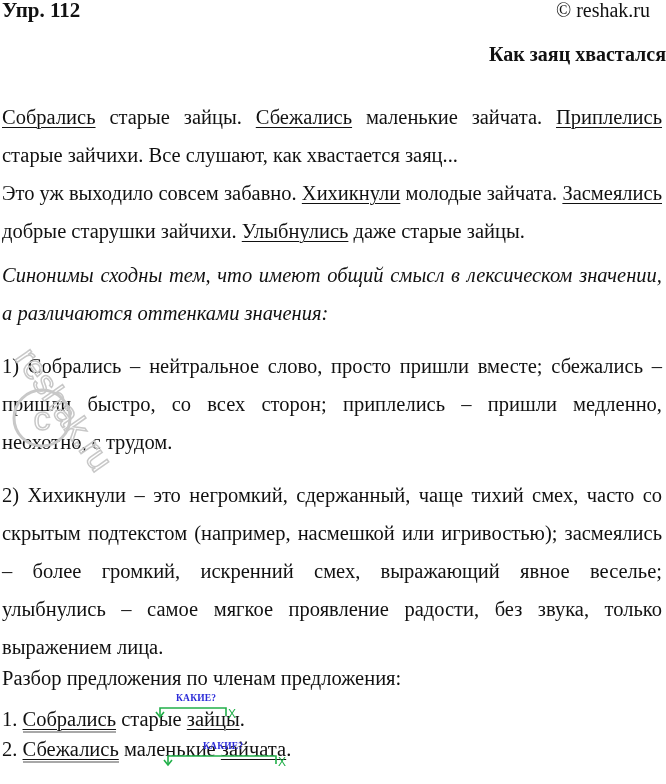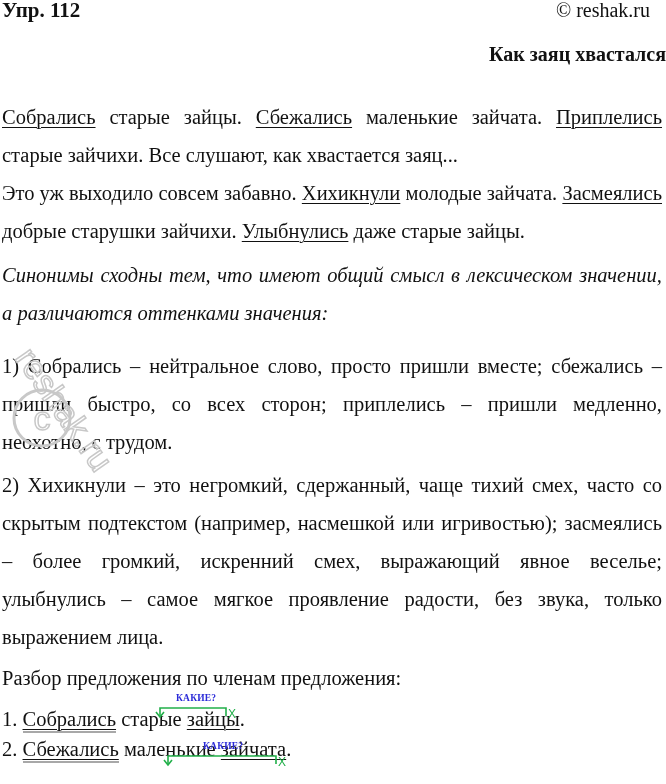--- a/index.html
+++ b/index.html
@@ -62,21 +62,21 @@
 <div class="para last-left" style="top:84px;margin-top:14px;">
   <span class="u">Собрались</span><span> старые зайцы. </span><span class="u">Сбежались</span><span> маленькие зайчата. </span><span class="u">Приплелись</span><span> старые зайчихи. Все слушают, как хвастается заяц...</span>
 </div>
 
 <div class="para last-left" style="top:174px;">
   <span>Это уж выходило совсем забавно. </span><span class="u">Хихикнули</span><span> молодые зайчата. </span><span class="u">Засмеялись</span><span> добрые старушки зайчихи. </span><span class="u">Улыбнулись</span><span> даже старые зайцы.</span>
 </div>
 
 <div class="para last-left" style="top:256px;font-style:italic;">Синонимы сходны тем, что имеют общий смысл в лексическом значении, а различаются оттенками значения:</div>
 <div class="para last-left" style="top:347px;">1) Собрались – нейтральное слово, просто пришли вместе; сбежались – пришли быстро, со всех сторон; приплелись – пришли медленно, неохотно, с трудом.</div>
-<div class="para last-left" style="top:466px;">2) Хихикнули – это негромкий, сдержанный, чаще тихий смех, часто со скрытым подтекстом (например, насмешкой или игривостью); засмеялись – более громкий, искренний смех, выражающий явное веселье; улыбнулись – самое мягкое проявление радости, без звука, только выражением лица.</div>
+<div class="para last-left" style="top:476px;">2) Хихикнули – это негромкий, сдержанный, чаще тихий смех, часто со скрытым подтекстом (например, насмешкой или игривостью); засмеялись – более громкий, искренний смех, выражающий явное веселье; улыбнулись – самое мягкое проявление радости, без звука, только выражением лица.</div>
 
 <svg class="watermark" viewBox="0 0 180 160">
   <circle cx="42" cy="100" r="28" fill="none" stroke="#c8c8c8" stroke-width="3"></circle>
   <text x="42" y="112" text-anchor="middle" font-size="34" fill="none" stroke="#c8c8c8" stroke-width="1.5" font-family="Liberation Sans, sans-serif">c</text>
   <text x="0" y="0" font-size="34" fill="none" stroke="#c8c8c8" stroke-width="1.5" font-family="Liberation Sans, sans-serif" transform="translate(14,40) rotate(55)">reshak.ru</text>
 </svg>
 
 <div class="para" style="top:659px;">Разбор предложения по членам предложения:</div>
 
 <div class="line" style="top:708px;text-align:center;">

